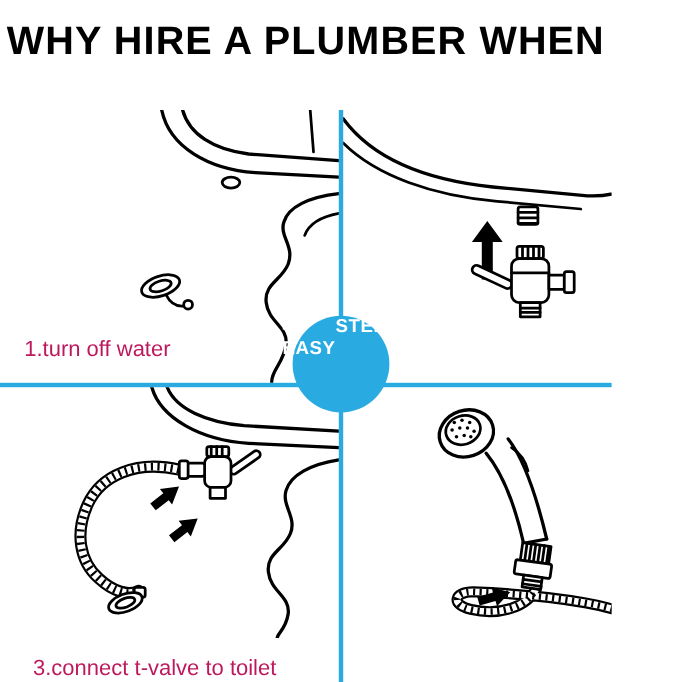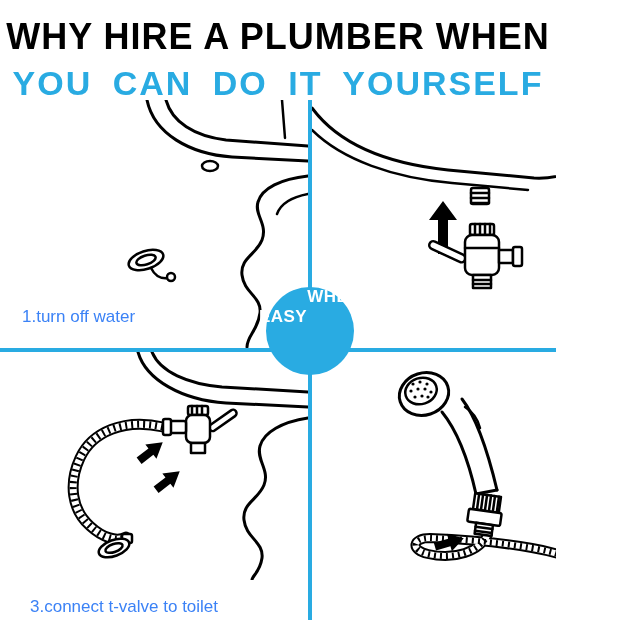--- a/index.html
+++ b/index.html
@@ -13,38 +13,37 @@
 
   .divider-v { position:absolute; left:308px; top:100px; width:4px; height:520px; background:var(--accent,#29ABE2); }
   .divider-h { position:absolute; left:0; top:348px; width:620px; height:4px; background:var(--accent,#29ABE2); }
 
   .illus { position:absolute; }
   #illus1 { left:0;   top:100px; }
   #illus2 { left:312px; top:100px; }
   #illus3 { left:0;   top:352px; }
   #illus4 { left:312px; top:352px; }
 
-  .caption { position:absolute; font-size:17px; color:#3b82f6; }
+  .caption { position:absolute; font-size:20px; color:#be185d; }
   #cap1 { left:22px;  top:307px; }
   #cap2 { left:366px; top:305px; }
   #cap3 { left:30px;  top:597px; }
   #cap4 { left:366px; top:560px; line-height:1.2; }
 
   .badge { position:absolute; left:266px; top:287px; width:88px; height:88px; border-radius:50%;
            background:var(--accent,#29ABE2); color:#fff; display:flex; flex-direction:row;
            align-items:flex-start; justify-content:center; font-weight:bold; font-size:17px;
            line-height:1.15; letter-spacing:0.5px; }
 </style>
 </head>
 <body>
 
 <div class="poster">
 
   <div class="headline headline-1">WHY HIRE A PLUMBER WHEN</div>
-  <div class="headline headline-2">YOU CAN DO IT YOURSELF</div>
 
   <div class="divider-v"></div>
   <div class="divider-h"></div>
 
   <svg id="illus1" class="illus" width="308" height="248" viewBox="0 0 308 248">
     <g fill="none" stroke="#000" stroke-width="3" stroke-linecap="round" stroke-linejoin="round">
       <g>
         <path d="M166,0 C172,22 194,36 226,40 L308,46"></path>
         <path d="M147,0 C154,34 190,54 232,57 L308,61"></path>
         <path d="M282,0 L285,38" stroke-width="2.5"></path>
@@ -164,16 +163,16 @@
       </g>
       <path fill="#000" stroke="none" transform="translate(146,188) rotate(-16)" d="M-24,-4 L-9,-4 L-9,-9 L6,0 L-9,9 L-9,4 L-24,4 Z"></path>
     </g>
   </svg>
 
   <div class="caption" id="cap1">1.turn off water</div>
   <div class="caption" id="cap3">3.connect t-valve to toilet</div>
 
   <div class="badge">
     <div>4 EASY</div>
-    <div>WHEN</div>
+    <div>STEPS</div>
   </div>
 
 </div>
 
 </body></html>

